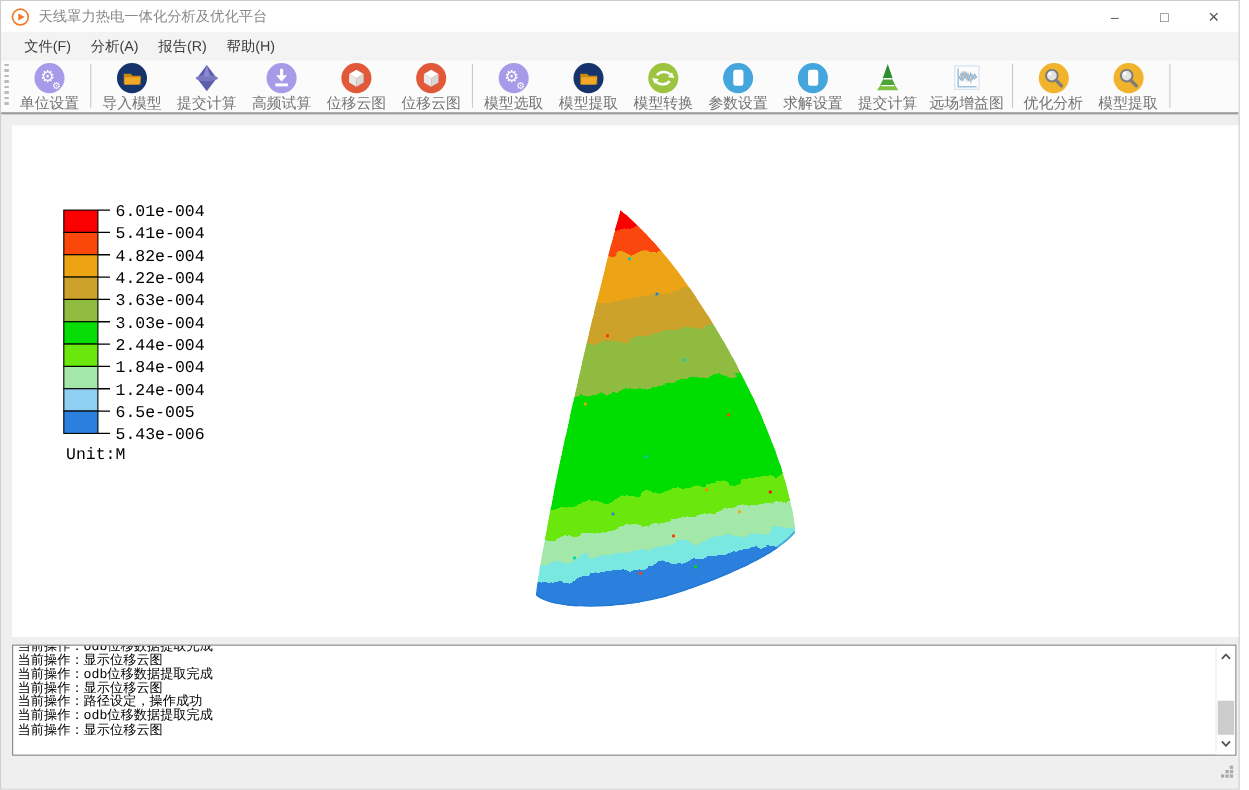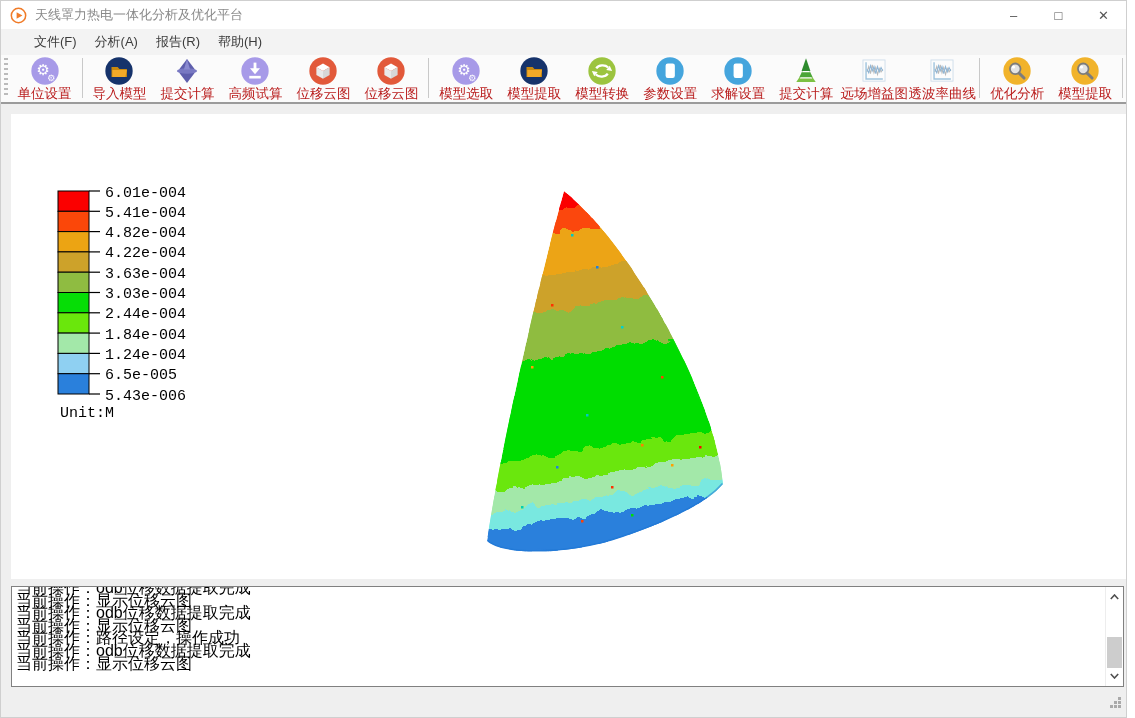--- a/index.html
+++ b/index.html
@@ -5,35 +5,35 @@
   html,body{margin:0;padding:0;}
   body{width:1135px;height:718px;font-family:"Liberation Sans",sans-serif;background:#ffffff;}
   .window{position:relative;width:1127px;height:718px;background:#efefef;border:1px solid #cfcfcf;box-sizing:border-box;overflow:hidden;}
 
   .titlebar{position:absolute;top:0;left:0;right:0;height:28px;background:#ffffff;display:flex;align-items:center;}
   .title-text{margin-left:8px;font-size:13px;color:#8a8a8a;}
   .app-icon{margin-left:9px;display:flex;align-items:center;}
   .win-controls{margin-left:auto;display:flex;height:100%;}
   .win-btn{width:45px;display:flex;align-items:center;justify-content:center;font-size:13px;color:#555;cursor:default;}
 
-  .menubar{position:absolute;top:28px;left:0;right:0;height:26px;background:#f3f3f3;display:flex;align-items:center;padding-left:24px;font-size:13px;color:#3c3c3c;}
+  .menubar{position:absolute;top:28px;left:0;right:0;height:26px;background:#f3f3f3;display:flex;align-items:center;padding-left:12px;font-size:13px;color:#3c3c3c;}
   .menu-item{padding:0 9px;line-height:26px;}
 
   .toolbar{position:absolute;top:54px;left:0;right:0;height:47px;background:#fbfbfb;border-bottom:2px solid #9b9b9b;display:flex;align-items:flex-start;padding-left:2px;box-sizing:content-box;}
   .tool-handle{width:4px;height:40px;margin:3px 3px 0 1px;background:repeating-linear-gradient(to bottom,#bbbbbb 0 2px,rgba(0,0,0,0) 2px 5px);}
   .tool-btn{display:flex;flex-direction:column;align-items:center;justify-content:flex-start;padding:1px 4px 0;min-width:60px;height:46px;}
   .tool-btn .ticon{height:30px;display:flex;align-items:center;justify-content:center;}
-  .tool-label{font-size:13.5px;color:#b91c1c;line-height:15px;white-space:nowrap;}
+  .tool-label{font-size:13.5px;color:#737373;line-height:15px;white-space:nowrap;}
   .tool-sep{width:1px;height:40px;background:#c9c9c9;margin:3px 3px 0;}
 
   .canvas{position:absolute;left:10px;top:113px;width:1115px;height:465px;background:#ffffff;}
   .canvas svg{display:block;}
 
   .logbox{position:absolute;left:10px;top:585px;width:1113px;height:101px;background:#ffffff;border:1px solid #808080;box-sizing:border-box;overflow:hidden;}
-  .log-content{margin:-5px 0 0 4px;font-size:16px;line-height:12.6px;color:#000;}
+  .log-content{margin:-5px 0 0 4px;font-size:12px;line-height:12.6px;color:#000;font-family:Liberation Mono, monospace;}
   .scrollbar{position:absolute;right:0;top:0;bottom:0;width:17px;background:#ffffff;border-left:1px solid #ededed;}
   .sb-btn{position:absolute;left:0;width:16px;height:14px;display:flex;align-items:center;justify-content:center;}
   .sb-up{top:3px;} .sb-down{bottom:3px;}
   .sb-thumb{position:absolute;left:1px;top:50px;width:15px;height:31px;background:#cdcdcd;}
   .grip{position:absolute;right:4px;bottom:4px;}
 </style>
 </head>
 <body>
 
 <div class="window">
@@ -193,31 +193,20 @@
       <div class="tool-btn">
         <span class="ticon">
           <svg viewBox="0 0 34 34" width="30" height="30">
             <rect x="4.5" y="4.5" width="25" height="24" fill="#fcfcfc" stroke="#cddcea" stroke-width="1"></rect>
             <path d="M8 7 v19 h19" stroke="#9fc3dd" stroke-width="1.6" fill="none"></path>
             <polyline points="9,18 11,12 13,20 15,10 17,19 19,13 21,21 23,14 25,18 27,15" stroke="#b9b9b9" stroke-width="1.2" fill="none"></polyline>
             <polyline points="9,15 11,19 13,11 15,17 17,12 19,20 21,12 23,18 25,13 27,17" stroke="#8fb6d6" stroke-width="1.2" fill="none"></polyline>
           </svg>
         </span>
         <div class="tool-label">远场增益图</div>
-      </div>
-      <div class="tool-btn">
-        <span class="ticon">
-          <svg viewBox="0 0 34 34" width="30" height="30">
-            <rect x="4.5" y="4.5" width="25" height="24" fill="#fcfcfc" stroke="#cddcea" stroke-width="1"></rect>
-            <path d="M8 7 v19 h19" stroke="#9fc3dd" stroke-width="1.6" fill="none"></path>
-            <polyline points="9,18 11,12 13,20 15,10 17,19 19,13 21,21 23,14 25,18 27,15" stroke="#b9b9b9" stroke-width="1.2" fill="none"></polyline>
-            <polyline points="9,15 11,19 13,11 15,17 17,12 19,20 21,12 23,18 25,13 27,17" stroke="#8fb6d6" stroke-width="1.2" fill="none"></polyline>
-          </svg>
-        </span>
-        <div class="tool-label">透波率曲线</div>
       </div>
       <div class="tool-sep"></div>
       <div class="tool-btn">
         <span class="ticon">
           <svg viewBox="0 0 34 34" width="30" height="30">
             <circle cx="17" cy="17" r="15.5" fill="#f1b32b"></circle>
             <circle cx="15" cy="14.5" r="6" fill="#e3e3e3" stroke="#7c7c7c" stroke-width="2"></circle>
             <path d="M19.5 19.5 l5.5 5.5" stroke="#7c7c7c" stroke-width="3.4" stroke-linecap="round"></path>
             <circle cx="13" cy="12.5" r="1.8" fill="#ffffff"></circle>
           </svg>

